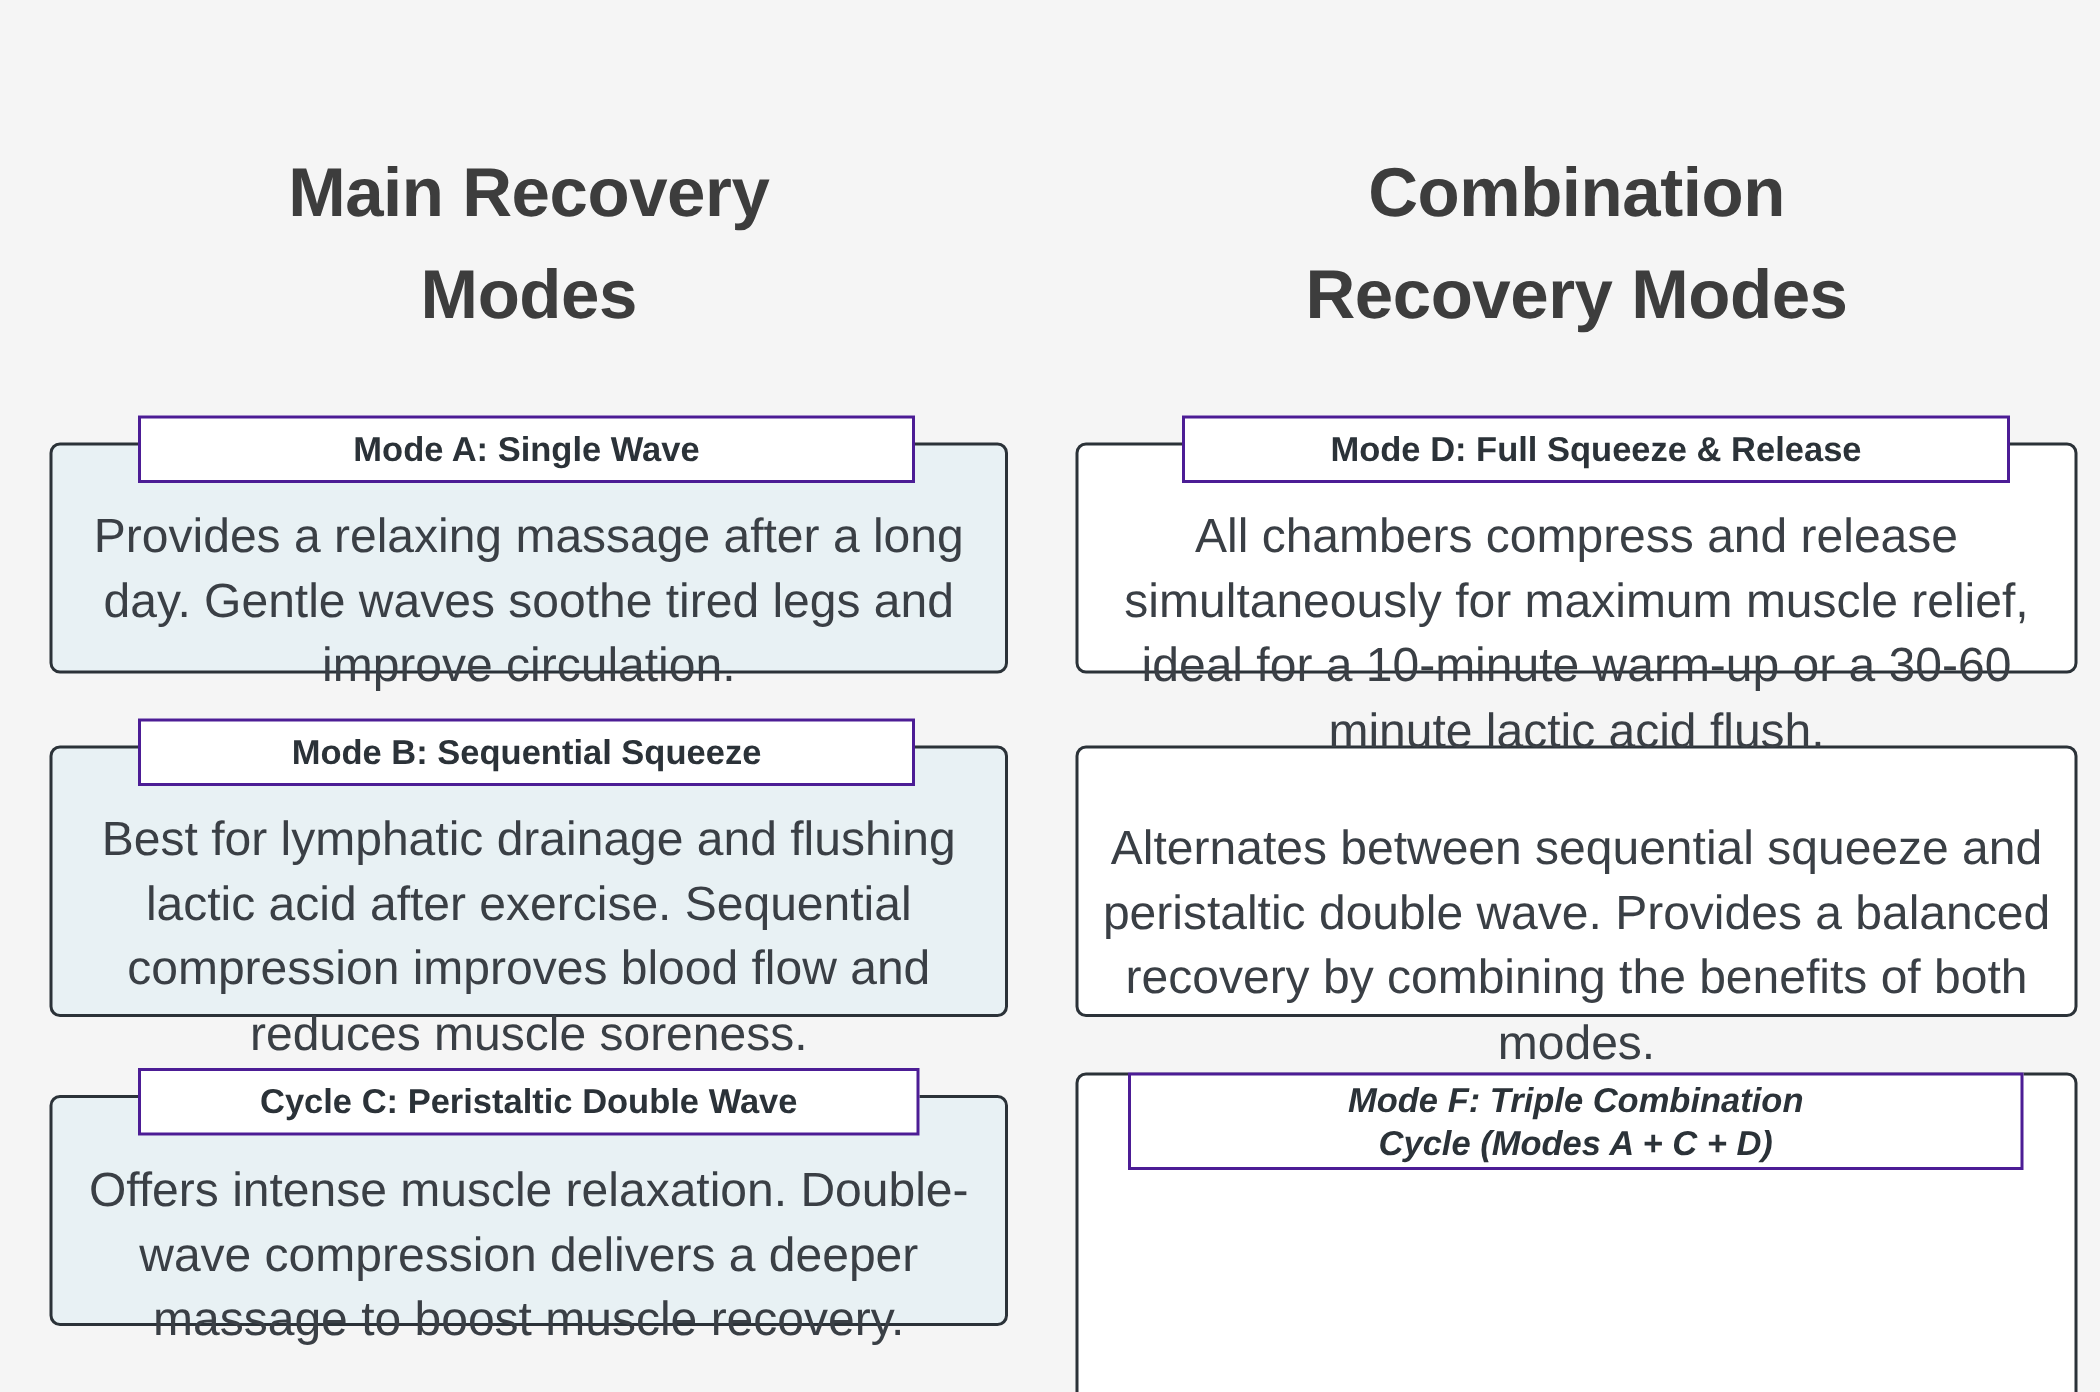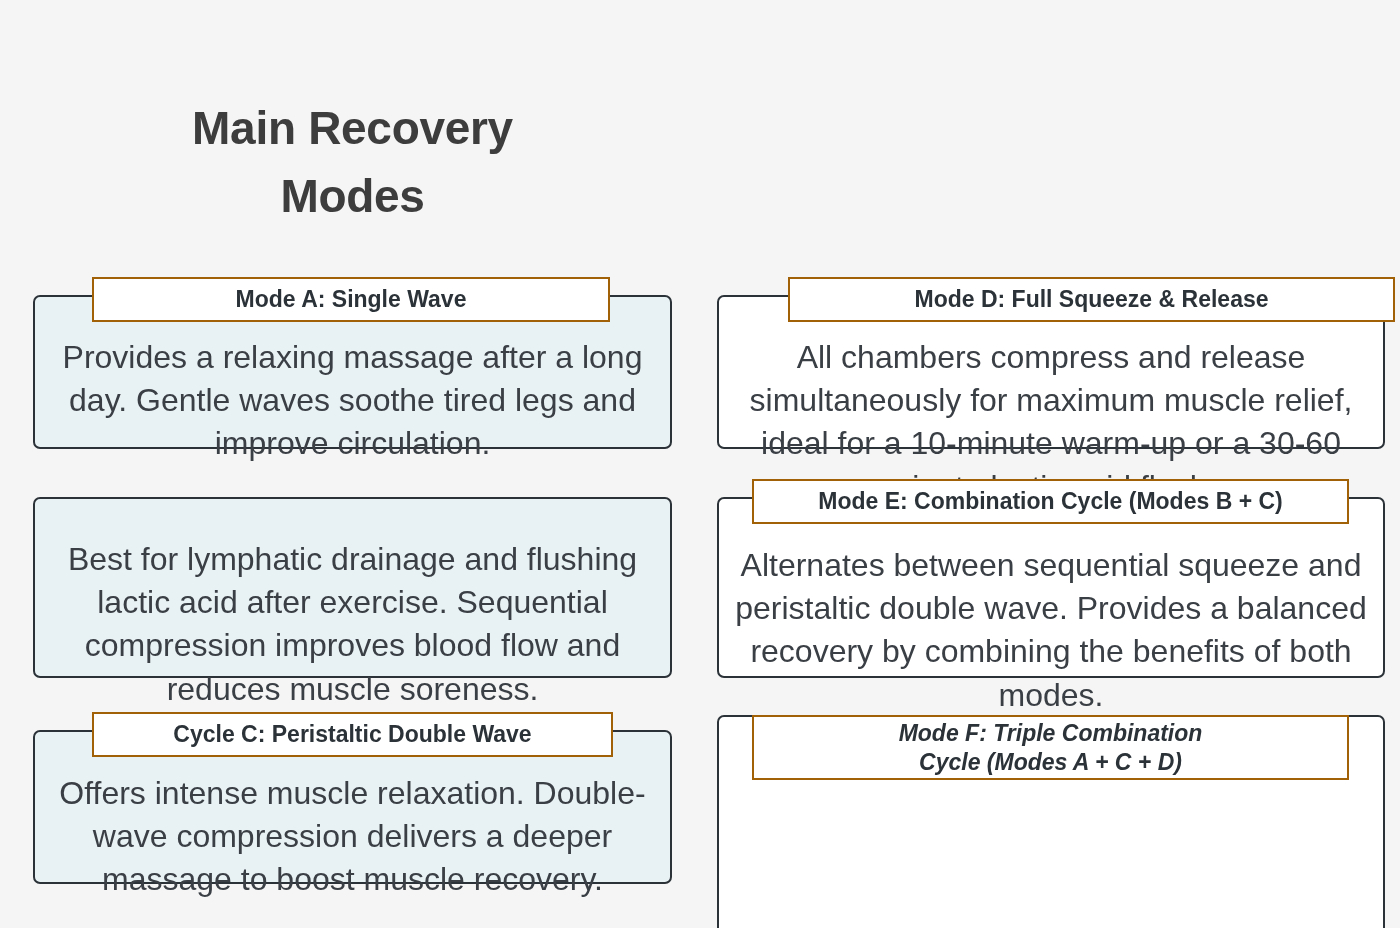--- a/index.html
+++ b/index.html
@@ -43,21 +43,21 @@
     border-radius: 7px;
   }
   .card.tinted { background: #e8f1f4; }
   .card.plain  { background: #ffffff; }
 
   
   .card-label {
     position: absolute;
     box-sizing: border-box;
     background: #ffffff;
-    border: 2px solid #a16207;
+    border: 2px solid #4c1d95;
     border-radius: 0;
     font-size: 23px;
     font-weight: bold;
     color: #2b3238;
     text-align: center;
     line-height: 1.25;
     display: flex;
     align-items: center;
     justify-content: center;
     padding: 6px 14px;
@@ -83,21 +83,21 @@
   #card-b       { left: 33px;  top: 458px; width: 639px; height: 181px; }
   #label-b      { left: 92px;  top: 440px; width: 518px; height: 45px; }
   #body-b       { left: 45px;  top: 499px; width: 615px; }
 
   #card-c       { left: 33px;  top: 691px; width: 639px; height: 154px; }
   #label-c      { left: 92px;  top: 673px; width: 521px; height: 45px; }
   #body-c       { left: 45px;  top: 733px; width: 615px; }
 
   
   #card-d       { left: 717px; top: 256px; width: 668px; height: 154px; }
-  #label-d      { left: 788px; top: 238px; width: 607px; height: 45px; }
+  #label-d      { left: 788px; top: 238px; width: 552px; height: 45px; }
   #body-d       { left: 727px; top: 297px; width: 648px; }
 
   #card-e       { left: 717px; top: 458px; width: 668px; height: 181px; }
   #label-e      { left: 752px; top: 440px; width: 597px; height: 45px; }
   #body-e       { left: 722px; top: 505px; width: 658px; }
 
   #card-f       { left: 717px; top: 676px; width: 668px; height: 220px; }
   #label-f      { left: 752px; top: 676px; width: 597px; height: 65px; font-style: italic; }
   #body-f       { left: 727px; top: 758px; width: 648px; }
 </style>
@@ -107,32 +107,34 @@
 <div class="board">
 
   <div class="col-title left">Main Recovery
 Modes</div>
 
   <div class="card tinted" id="card-a"></div>
   <div class="card-label" id="label-a">Mode A: Single Wave</div>
   <div class="card-body" id="body-a">Provides a relaxing massage after a long day. Gentle waves soothe tired legs and improve circulation.</div>
 
   <div class="card tinted" id="card-b"></div>
+  <div class="card-label" id="label-b">Mode B: Sequential Squeeze</div>
   <div class="card-body" id="body-b">Best for lymphatic drainage and flushing lactic acid after exercise. Sequential compression improves blood flow and reduces muscle soreness.</div>
 
   <div class="card tinted" id="card-c"></div>
   <div class="card-label" id="label-c">Cycle C: Peristaltic Double Wave</div>
   <div class="card-body" id="body-c">Offers intense muscle relaxation. Double-wave compression delivers a deeper massage to boost muscle recovery.</div>
 
+  <div class="col-title right">Combination
+Recovery Modes</div>
 
   <div class="card plain" id="card-d"></div>
   <div class="card-label" id="label-d">Mode D: Full Squeeze &amp; Release</div>
   <div class="card-body" id="body-d">All chambers compress and release simultaneously for maximum muscle relief, ideal for a 10-minute warm-up or a 30-60 minute lactic acid flush.</div>
 
   <div class="card plain" id="card-e"></div>
-  <div class="card-label" id="label-e">Mode E: Combination Cycle (Modes B + C)</div>
   <div class="card-body" id="body-e">Alternates between sequential squeeze and peristaltic double wave. Provides a balanced recovery by combining the benefits of both modes.</div>
 
   <div class="card plain" id="card-f"></div>
   <div class="card-label" id="label-f">Mode F: Triple Combination
 Cycle (Modes A + C + D)</div>
 
 </div>
 
 </body></html>

